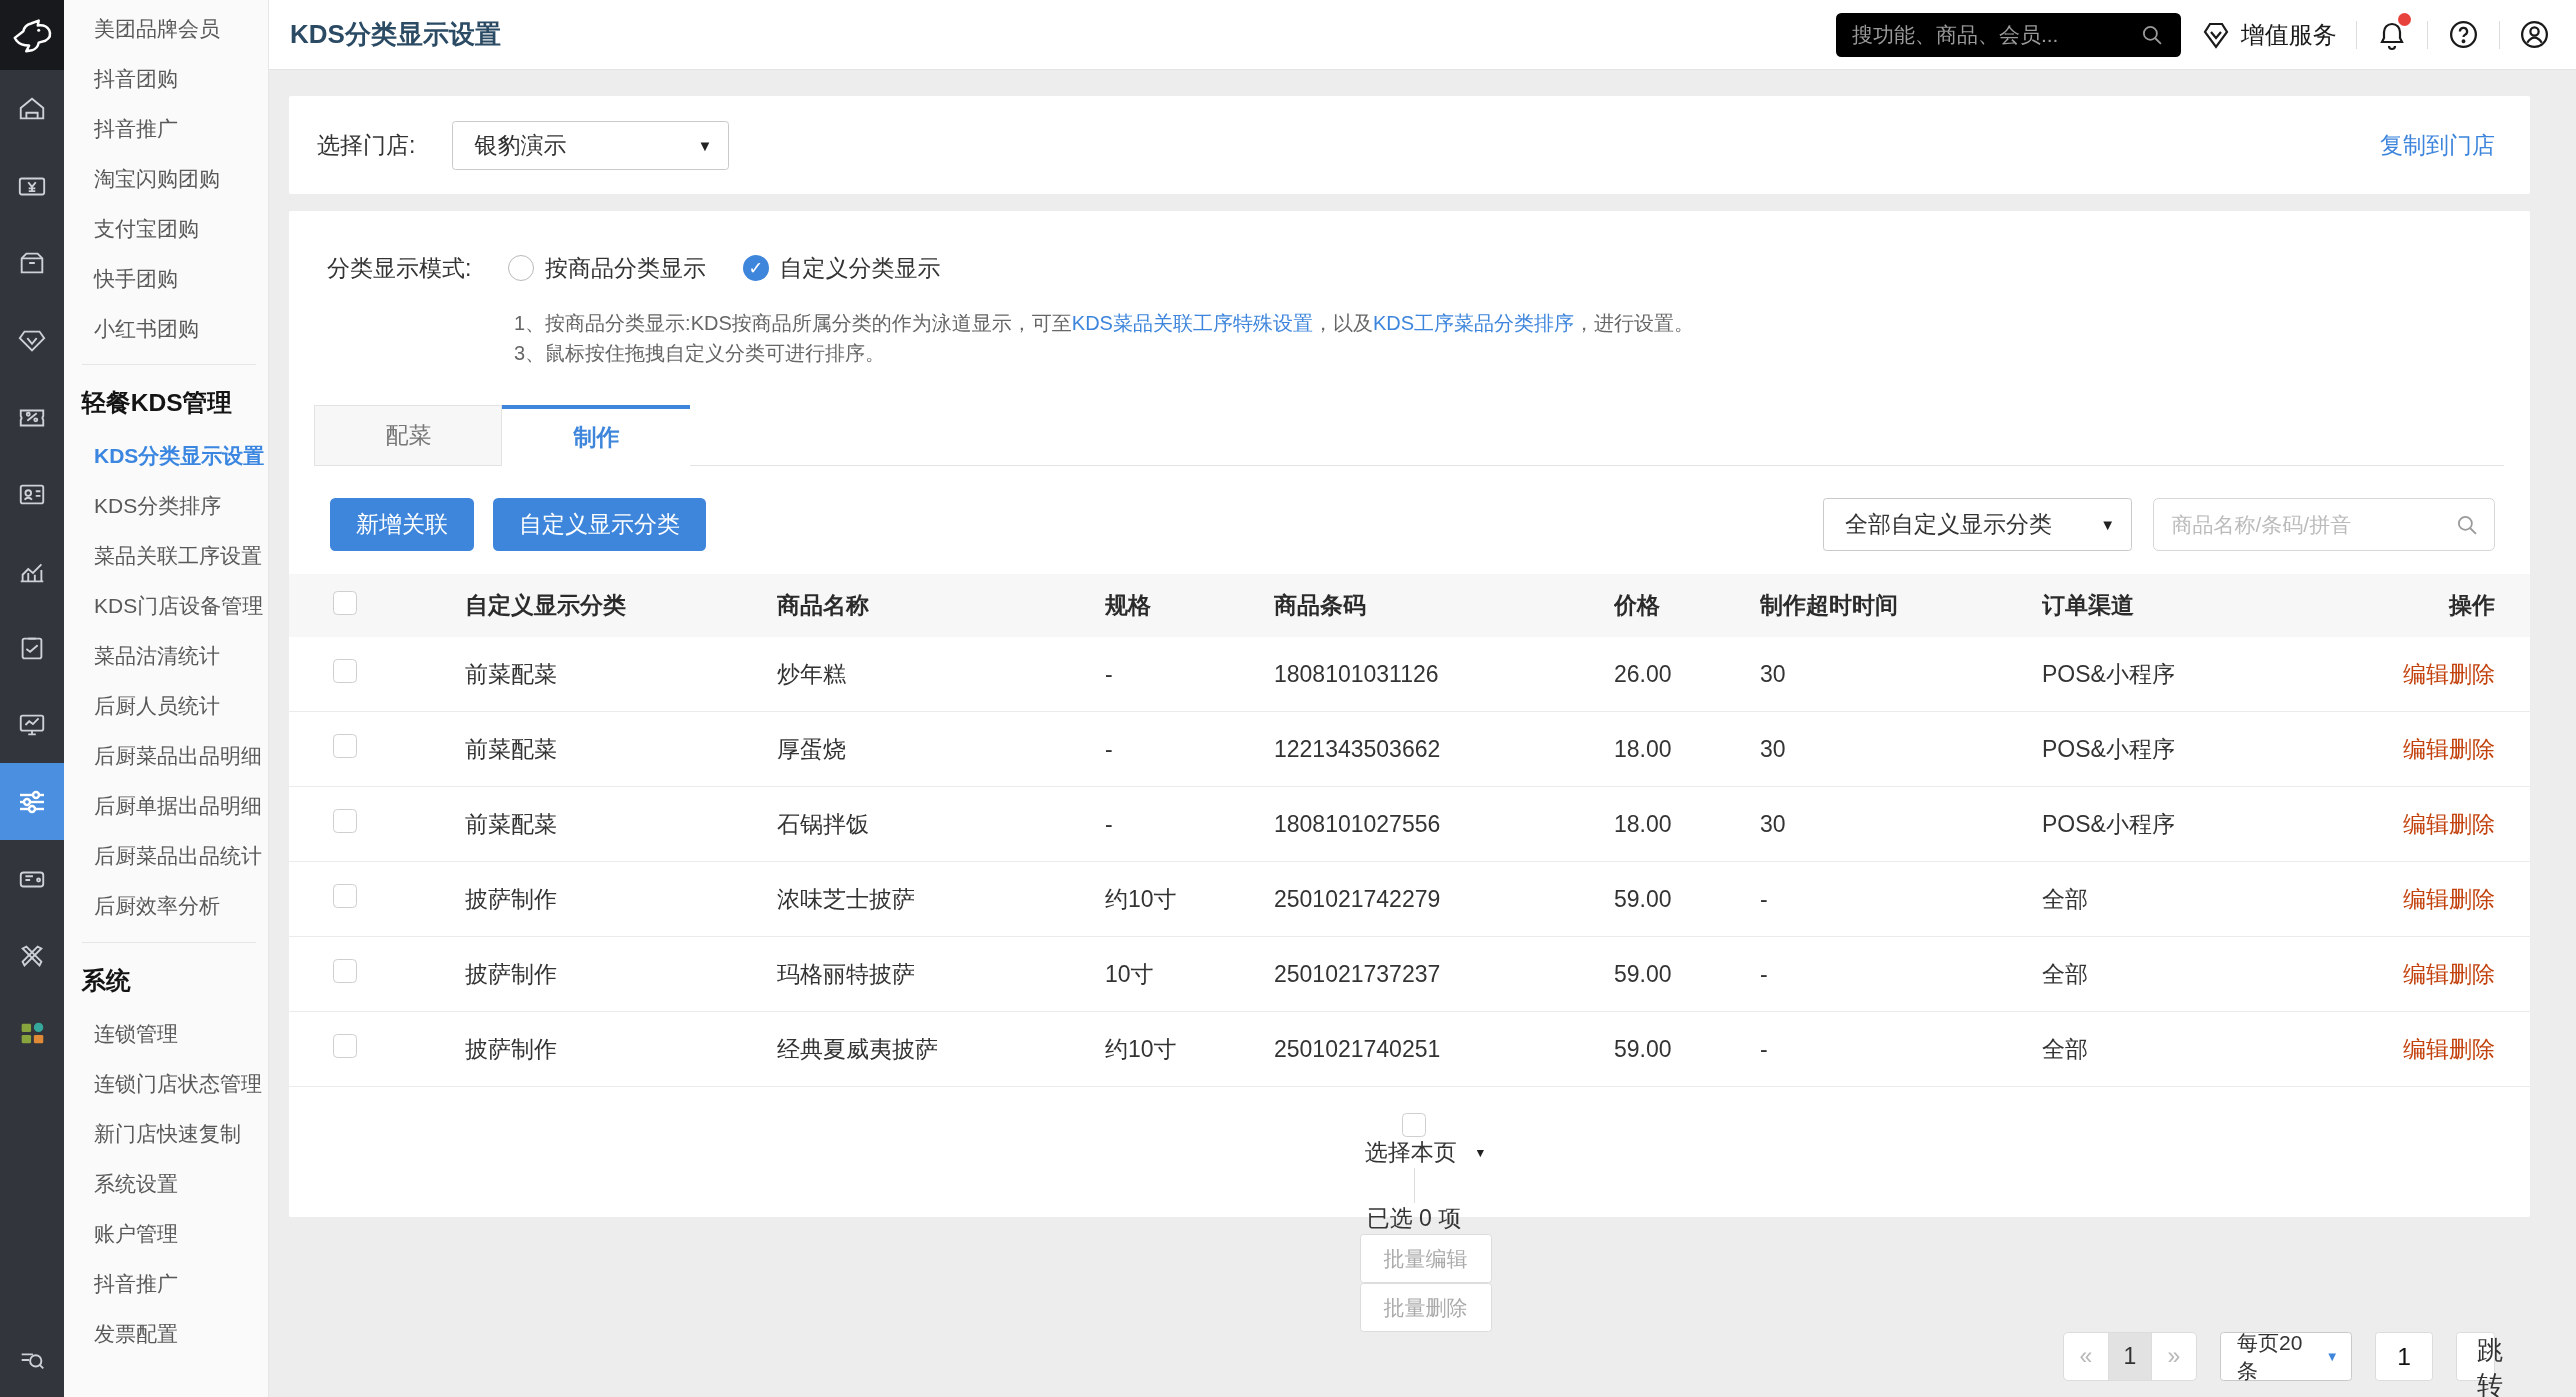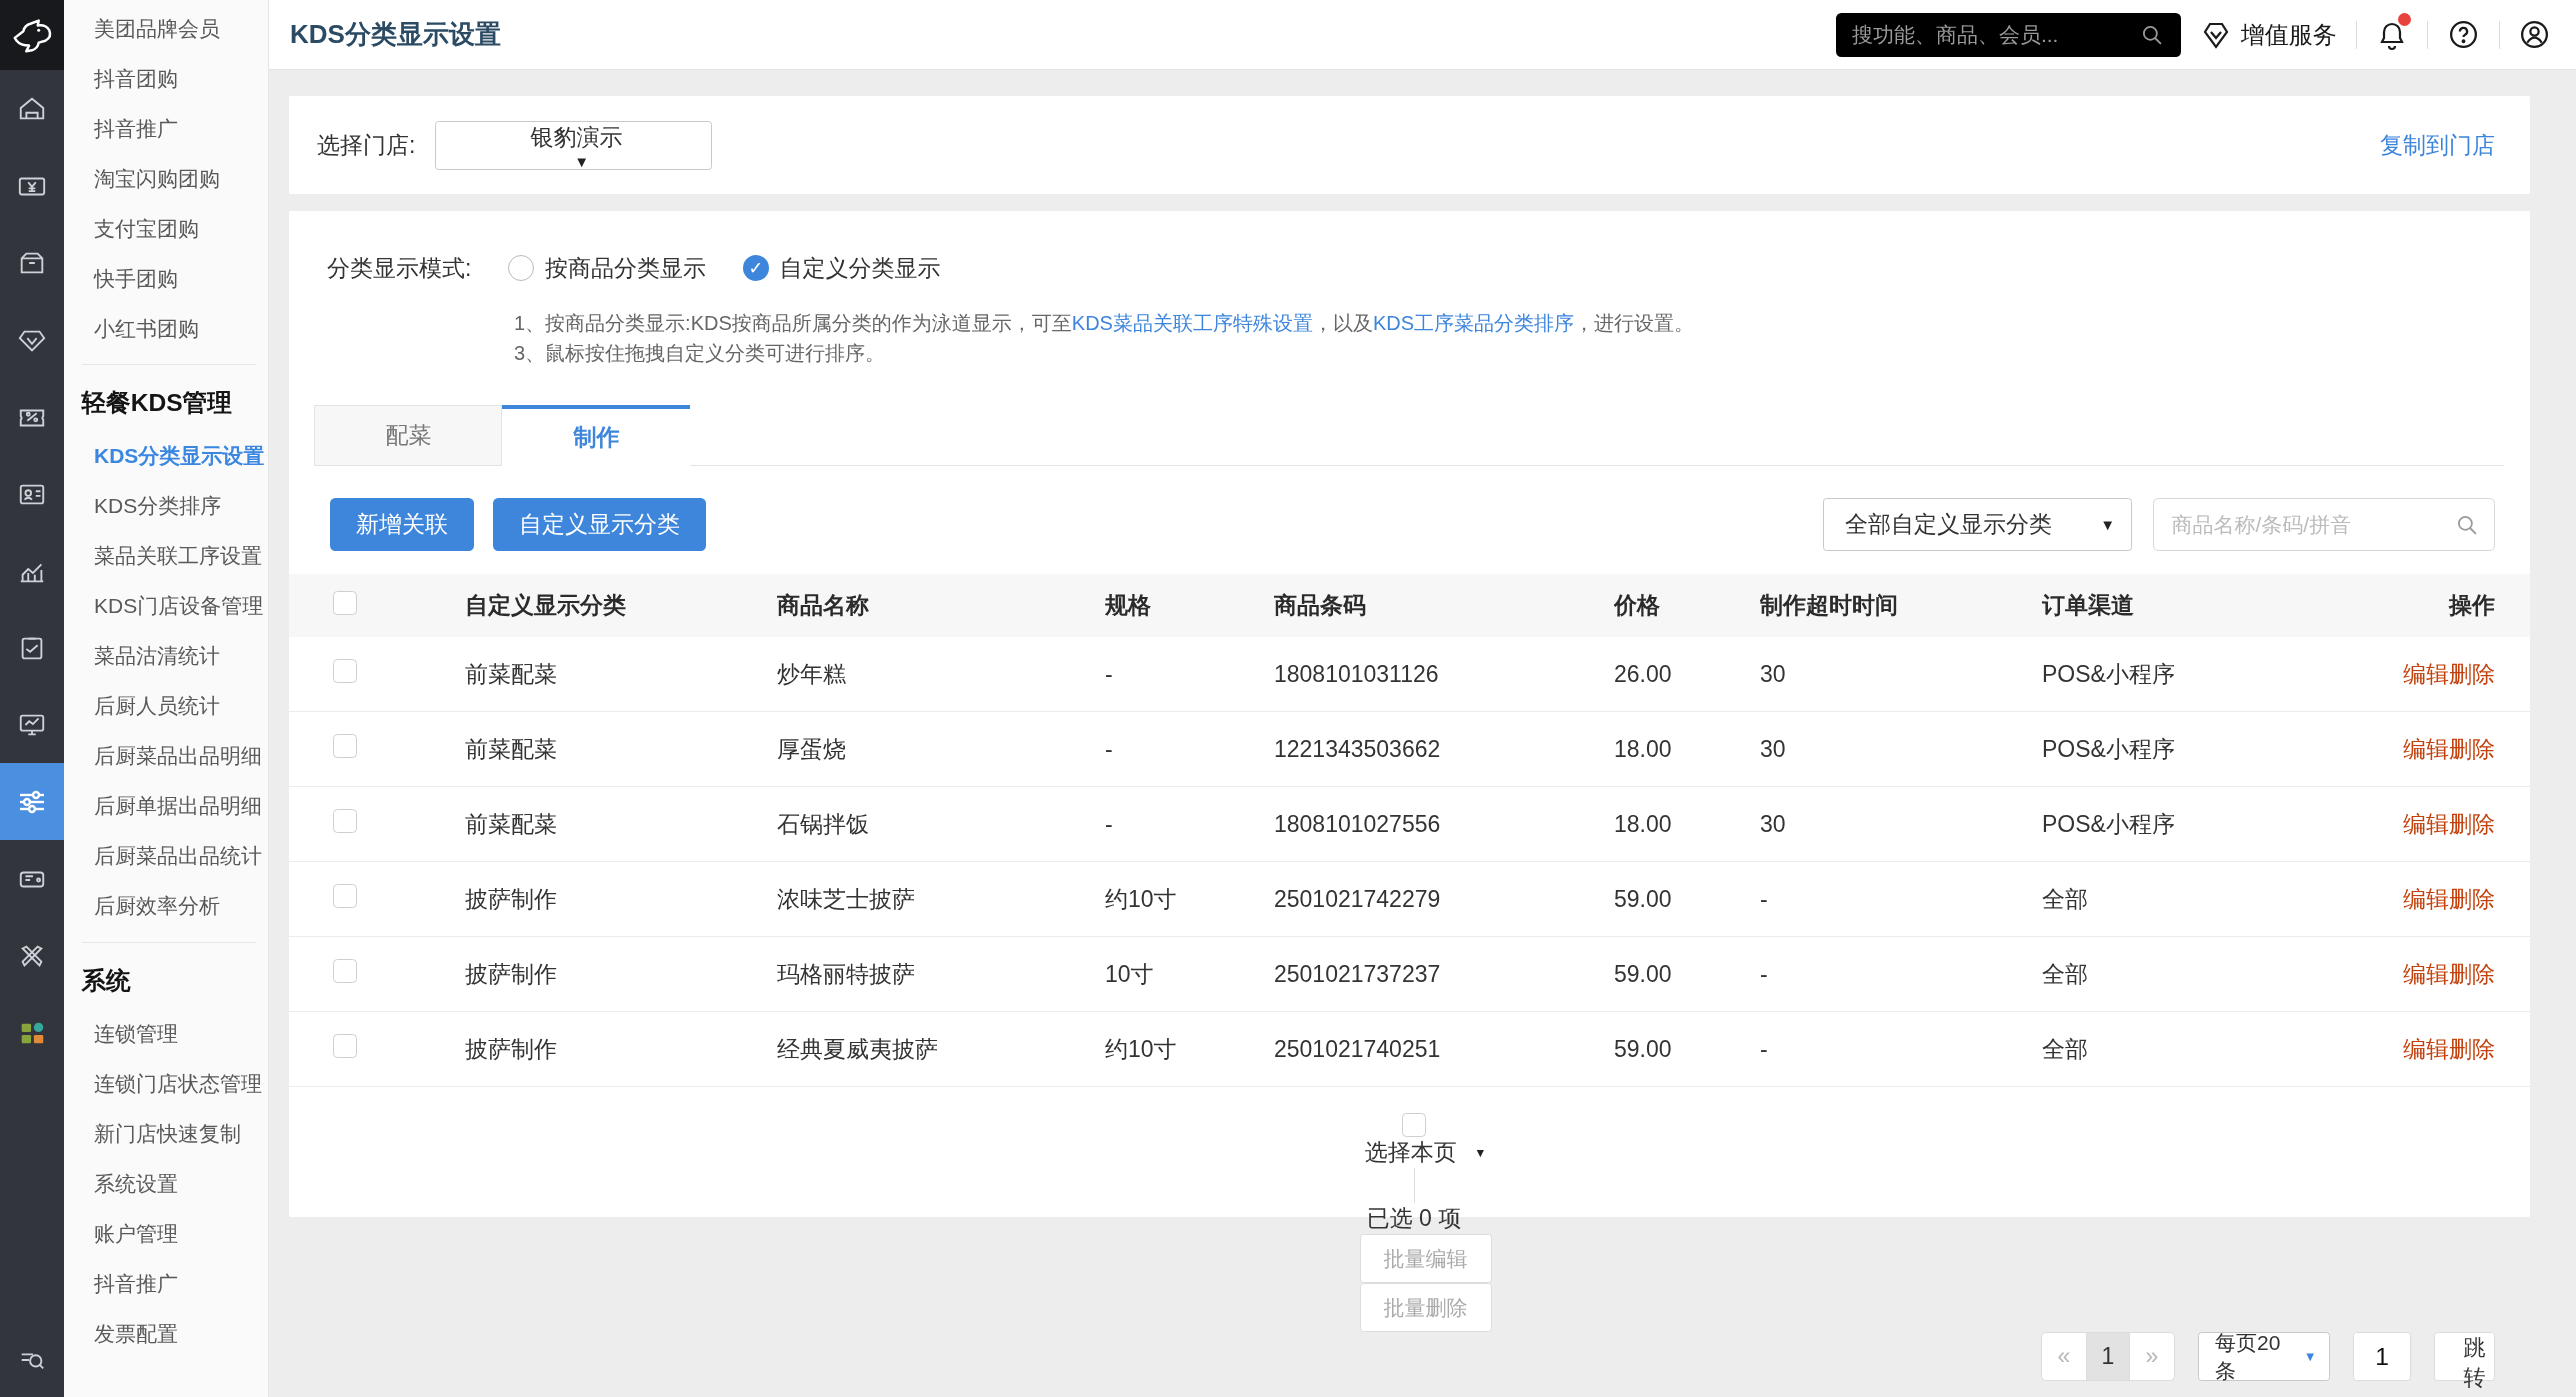--- a/index.html
+++ b/index.html
@@ -35,21 +35,21 @@
   .bell .dot { position:absolute; top:-5.3px; right:-3.5px; width:13px; height:13px; border-radius:50%; background:#e8423d; }
   .round-ic { cursor:pointer; display:flex; }
 
   .content { flex:1; background:#ededed; padding:26px 46px 0 20px; overflow:hidden; }
   .card { background:#fff; border-radius:1.8px; }
 
   
   .card1 { height:98px; display:flex; align-items:center; padding:0 35px 0 28px; margin-bottom:16.7px; }
   .lbl { font-size:23px; color:#333; }
   .select { height:49px; border:0.9px solid #c9c9c9; border-radius:3.5px; background:#fff; display:flex; align-items:center; padding:0 16px 0 21px; cursor:pointer; }
-  .store-select { width:277px; margin-left:20px;flex-direction:column; }
+  .store-select { width:277px; margin-left:37px; }
   .select .txt { font-size:23px; color:#333; flex:1; }
   .caret { font-size:15px; color:#222; margin-left:10.5px; }
   .copy-link { margin-left:auto; font-size:23px; color:#3d85dc; cursor:pointer; text-decoration:none; }
 
   
   .card2 { height:1006px; position:relative; }
   .mode-row { display:flex; align-items:flex-start; padding:42px 0 0 38px; }
   .mode-label { font-size:23px; color:#333; }
   .radio { display:flex; align-items:center; margin-left:37px; cursor:pointer; }
   .radio .rdo { width:26px; height:26px; border-radius:50%; border:1.8px solid #b9b9b9; background:#fff; display:inline-block; }
@@ -89,21 +89,21 @@
   .selcount { font-size:23px; color:#333; }
   .btn-ghost { height:49px; border:0.9px solid #dcdcdc; background:#fff; border-radius:3.5px; color:#aaa; font-size:21px; padding:0 23px; margin-left:23px; font-family:inherit; cursor:default; }
   .pager { margin-left:auto; display:flex; align-items:center; gap:23px; }
   .pages { display:flex; border:0.9px solid #dcdcdc; border-radius:5.3px; overflow:hidden; }
   .pg { width:44px; height:47px; display:flex; align-items:center; justify-content:center; font-size:23px; color:#b8b8b8; background:#fff; cursor:pointer; }
   .pg.cur { background:#e2e2e2; color:#333; border-left:0.9px solid #dcdcdc; border-right:0.9px solid #dcdcdc; }
   .pagesize { width:132px; height:49px; padding:0 12.3px 0 16px; }
   .pagesize .txt { font-size:21px; }
   .pagesize .caret { color:#3e86db; font-size:13px; }
   .jump-input { width:58px; height:49px; border:0.9px solid #dcdcdc; border-radius:3.5px; text-align:center; font-size:24.6px; color:#111; font-family:inherit; }
-  .btn-jump { width:61px; height:49px; border:0.9px solid #dcdcdc; background:#fff; border-radius:3.5px; font-size:22px; color:#333; font-family:inherit; cursor:pointer;padding-left:20px; }
+  .btn-jump { width:39px; height:49px; border:0.9px solid #dcdcdc; background:#fff; border-radius:3.5px; font-size:26px; color:#333; font-family:inherit; cursor:pointer;padding-left:20px; }
 </style>
 </head>
 <body>
 
 <div class="app">
 
   <aside class="rail">
     <div class="logo">
       <svg width="46" height="46" viewBox="0 0 48 48">
         <path d="M6 27 L15 20 Q16 14 23 12 L31 9 L30 14 Q39 13 42 19 Q45 26 38 30 L31 32 Q30 38 24 40 L18 41 L21 35 Q12 35 8 30 Z" fill="none" stroke="#fff" stroke-width="2.6" stroke-linejoin="round"></path>

